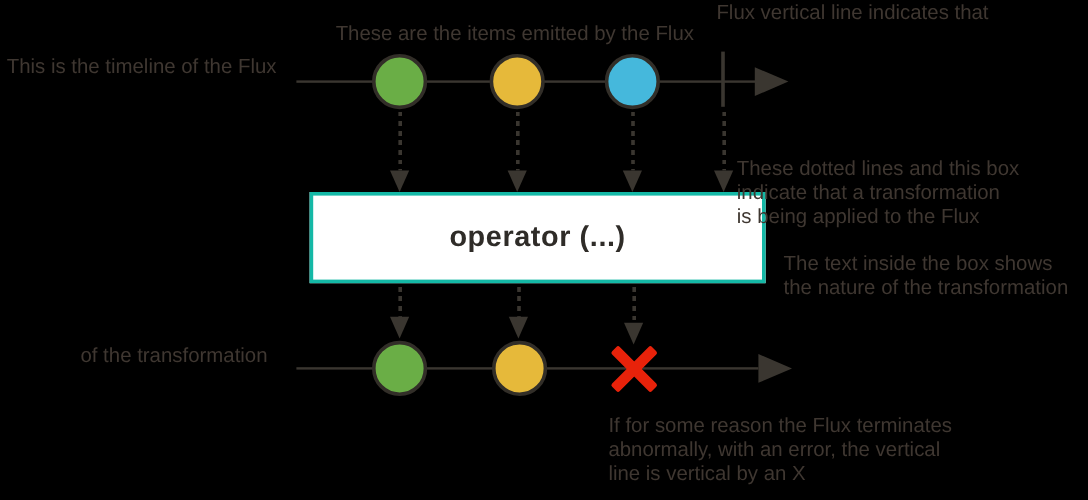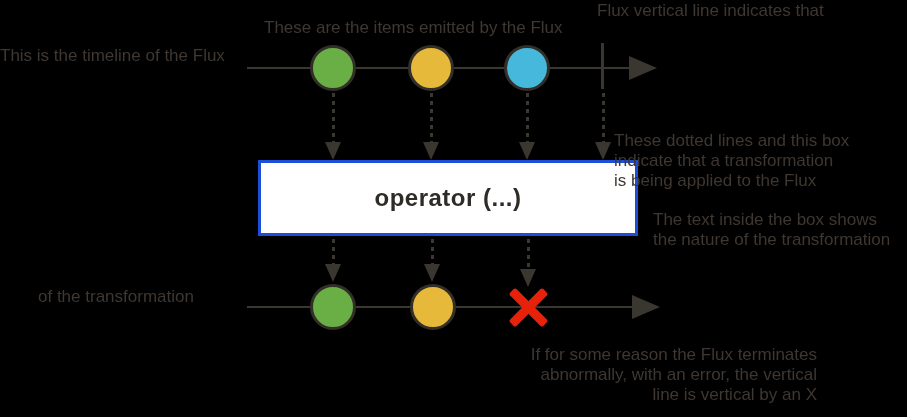--- a/index.html
+++ b/index.html
@@ -4,21 +4,21 @@
 <style>
   html,body { margin:0; padding:0; background:#000; }
   #stage {
     position:relative; width:907px; height:417px; background:#000000;
     font-family:"Liberation Sans", sans-serif; overflow:hidden;
   }
   .note {
     position:absolute; color:#3f3731; font-size:17px; line-height:20px;
     font-family:"Liberation Sans", sans-serif;
   }
-  .note.center { text-align:left; }
+  .note.center { text-align:center; }
   .hline { position:absolute; height:2px; background:#3a3630; }
   .vline { position:absolute; width:3px; background:#3a3630; }
   .arrow-right {
     position:absolute; width:0; height:0;
     border-top:12px solid transparent; border-bottom:12px solid transparent;
     border-left:28px solid #3a3630;
   }
   .marble {
     position:absolute; width:40px; height:40px; border-radius:50%;
     border:3px solid #322e28; box-sizing:content-box;
@@ -27,21 +27,21 @@
     position:absolute; width:3px;
     background:repeating-linear-gradient(to bottom, #3a3630 0 4px, transparent 4px 8px);
   }
   .arrow-down {
     position:absolute; width:0; height:0;
     border-left:8px solid transparent; border-right:8px solid transparent;
     border-top:18px solid #3a3630;
   }
   .operator-box {
     position:absolute; left:258px; top:160px; width:374px; height:70px;
-    background:#ffffff; border:3px solid #1d4ed8;
+    background:#ffffff; border:3px solid #14b8a6;
     display:flex; align-items:center; justify-content:center;
   }
   .operator-box .label {
     font-size:24px; font-weight:bold; color:#2f2c28; letter-spacing:0.5px;
   }
   .error-x { position:absolute; left:507px; top:286px; width:43px; height:43px; }
   .error-x .xbar {
     position:absolute; left:-2px; top:17px; width:47px; height:9px;
     background:#e8220a; border-radius:2px;
   }
@@ -118,19 +118,19 @@
   <div class="arrow-right" style="left:632px; top:295px;"></div>
 
   <div class="marble" style="left: 310px; top: 284px; background: rgb(106, 174, 70);"></div>
   <div class="marble" style="left: 410px; top: 284px; background: rgb(230, 185, 58);"></div>
 
   <div class="error-x">
     <div class="xbar a" style="background: rgb(232, 34, 10);"></div>
     <div class="xbar b" style="background: rgb(232, 34, 10);"></div>
   </div>
 
-  <div class="note" style="left:507px; top:345px; width:310px;text-align:right;">
+  <div class="note" style="left:507px; top:345px; width:310px;">
     <div>If for some reason the Flux terminates</div>
     <div>abnormally, with an error, the vertical</div>
     <div>line is vertical by an X</div>
   </div>
 
 </div>
 
 </body></html>

